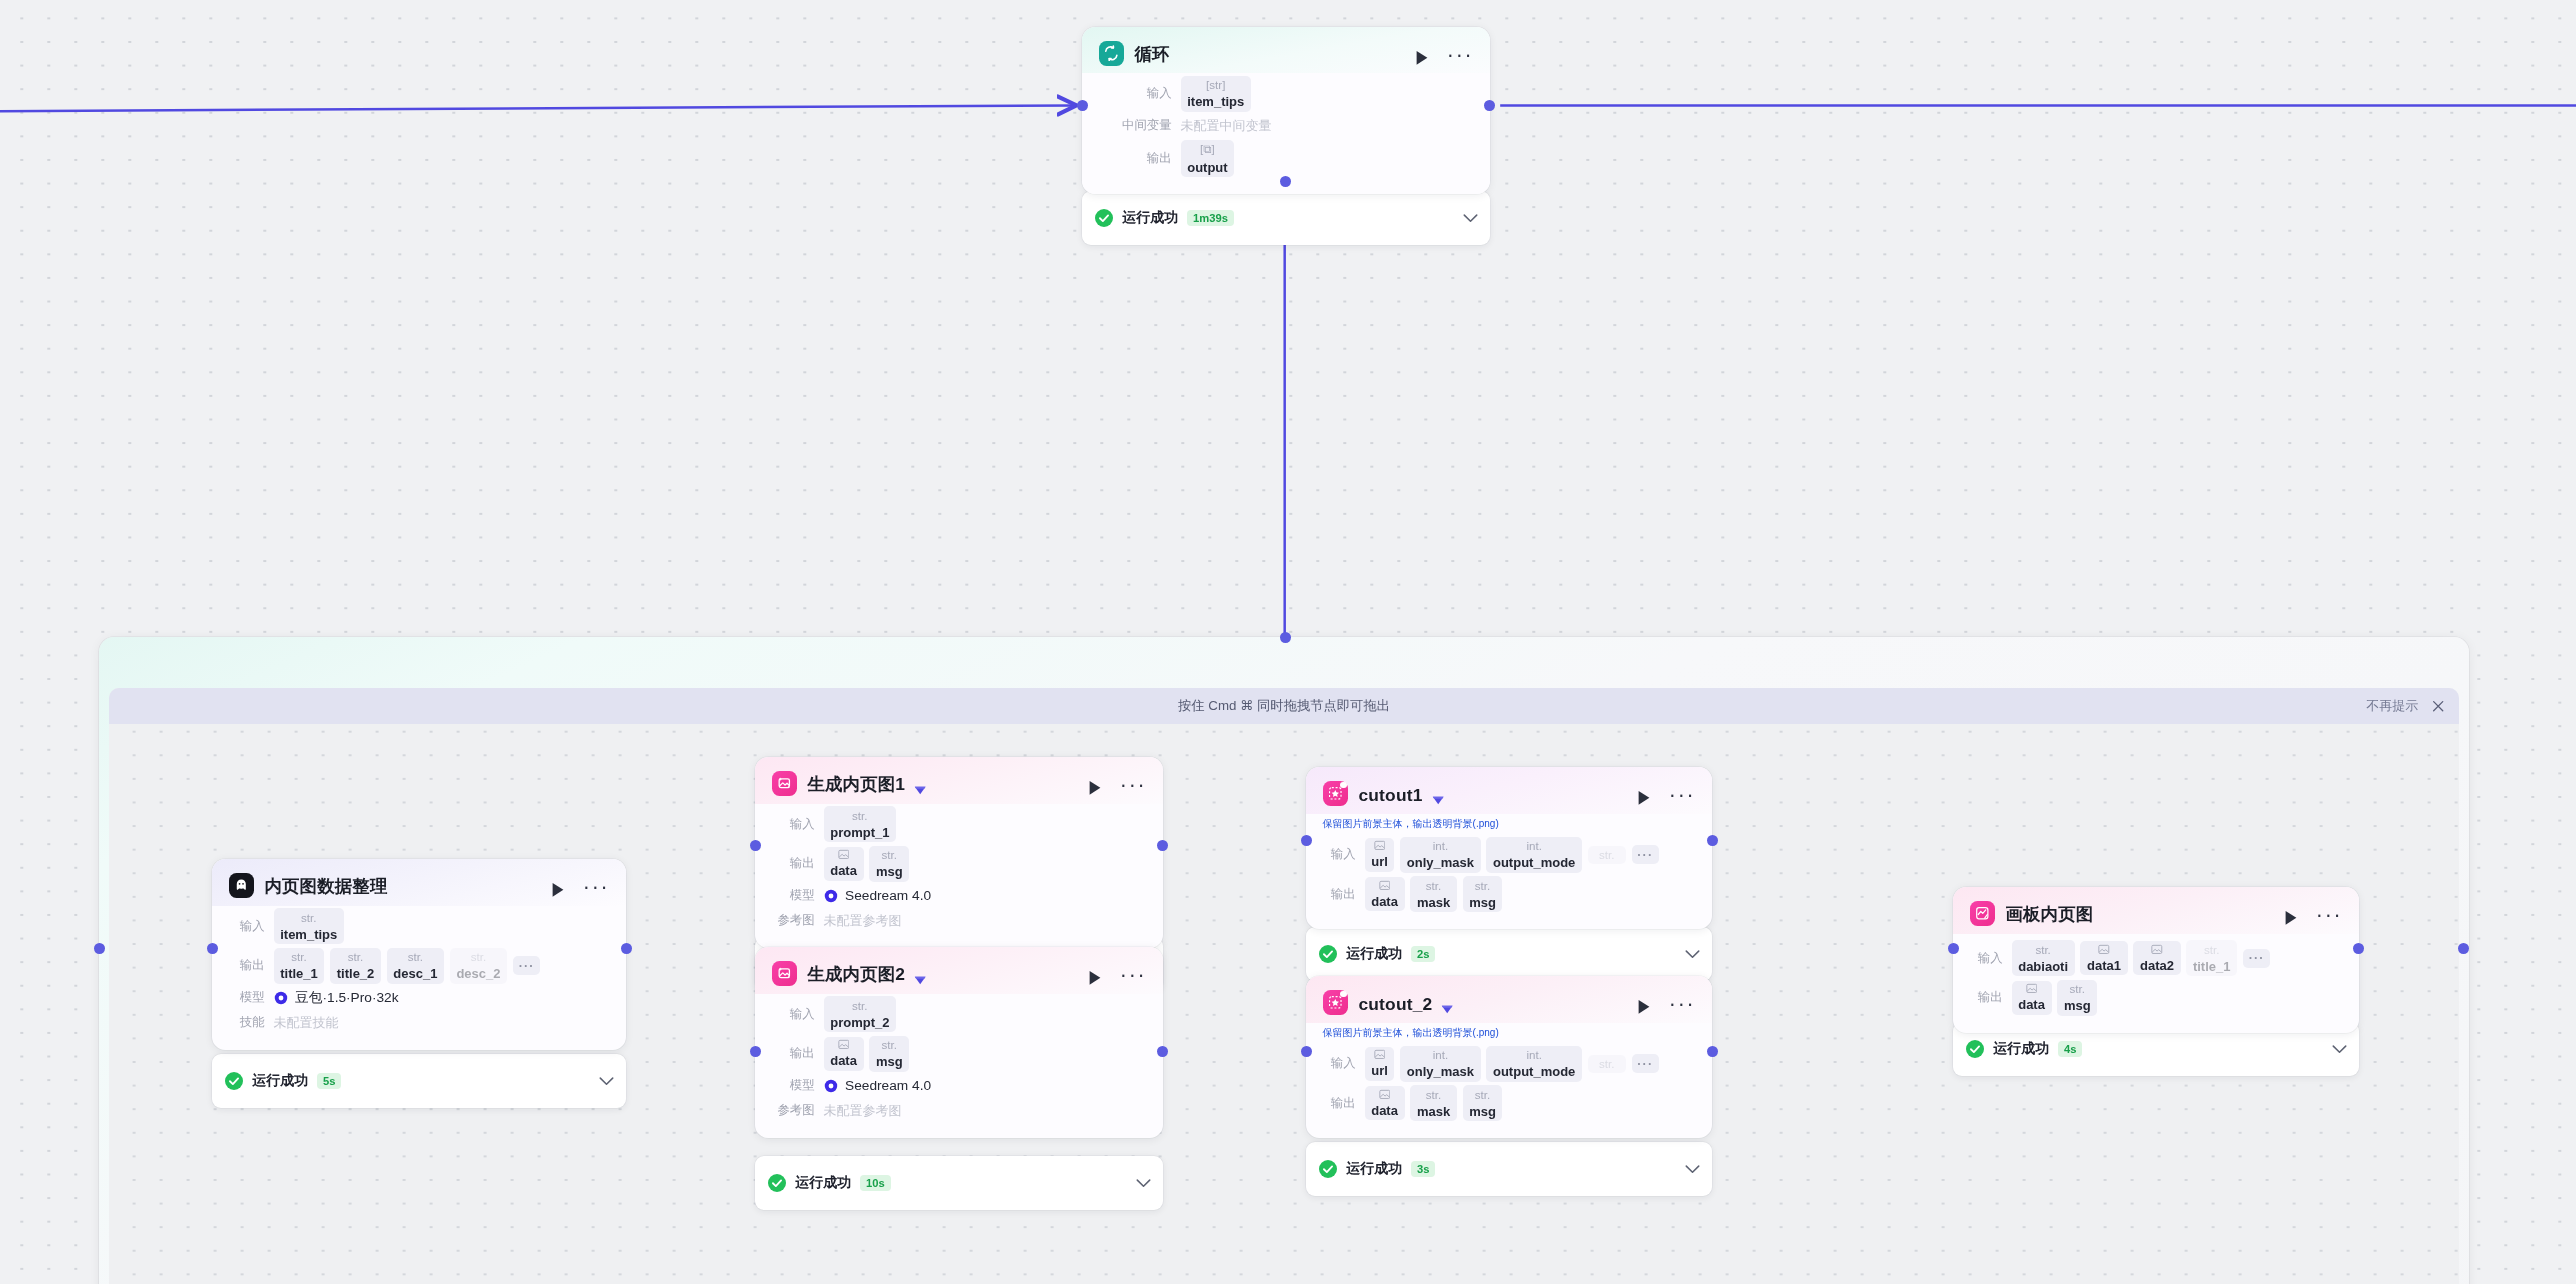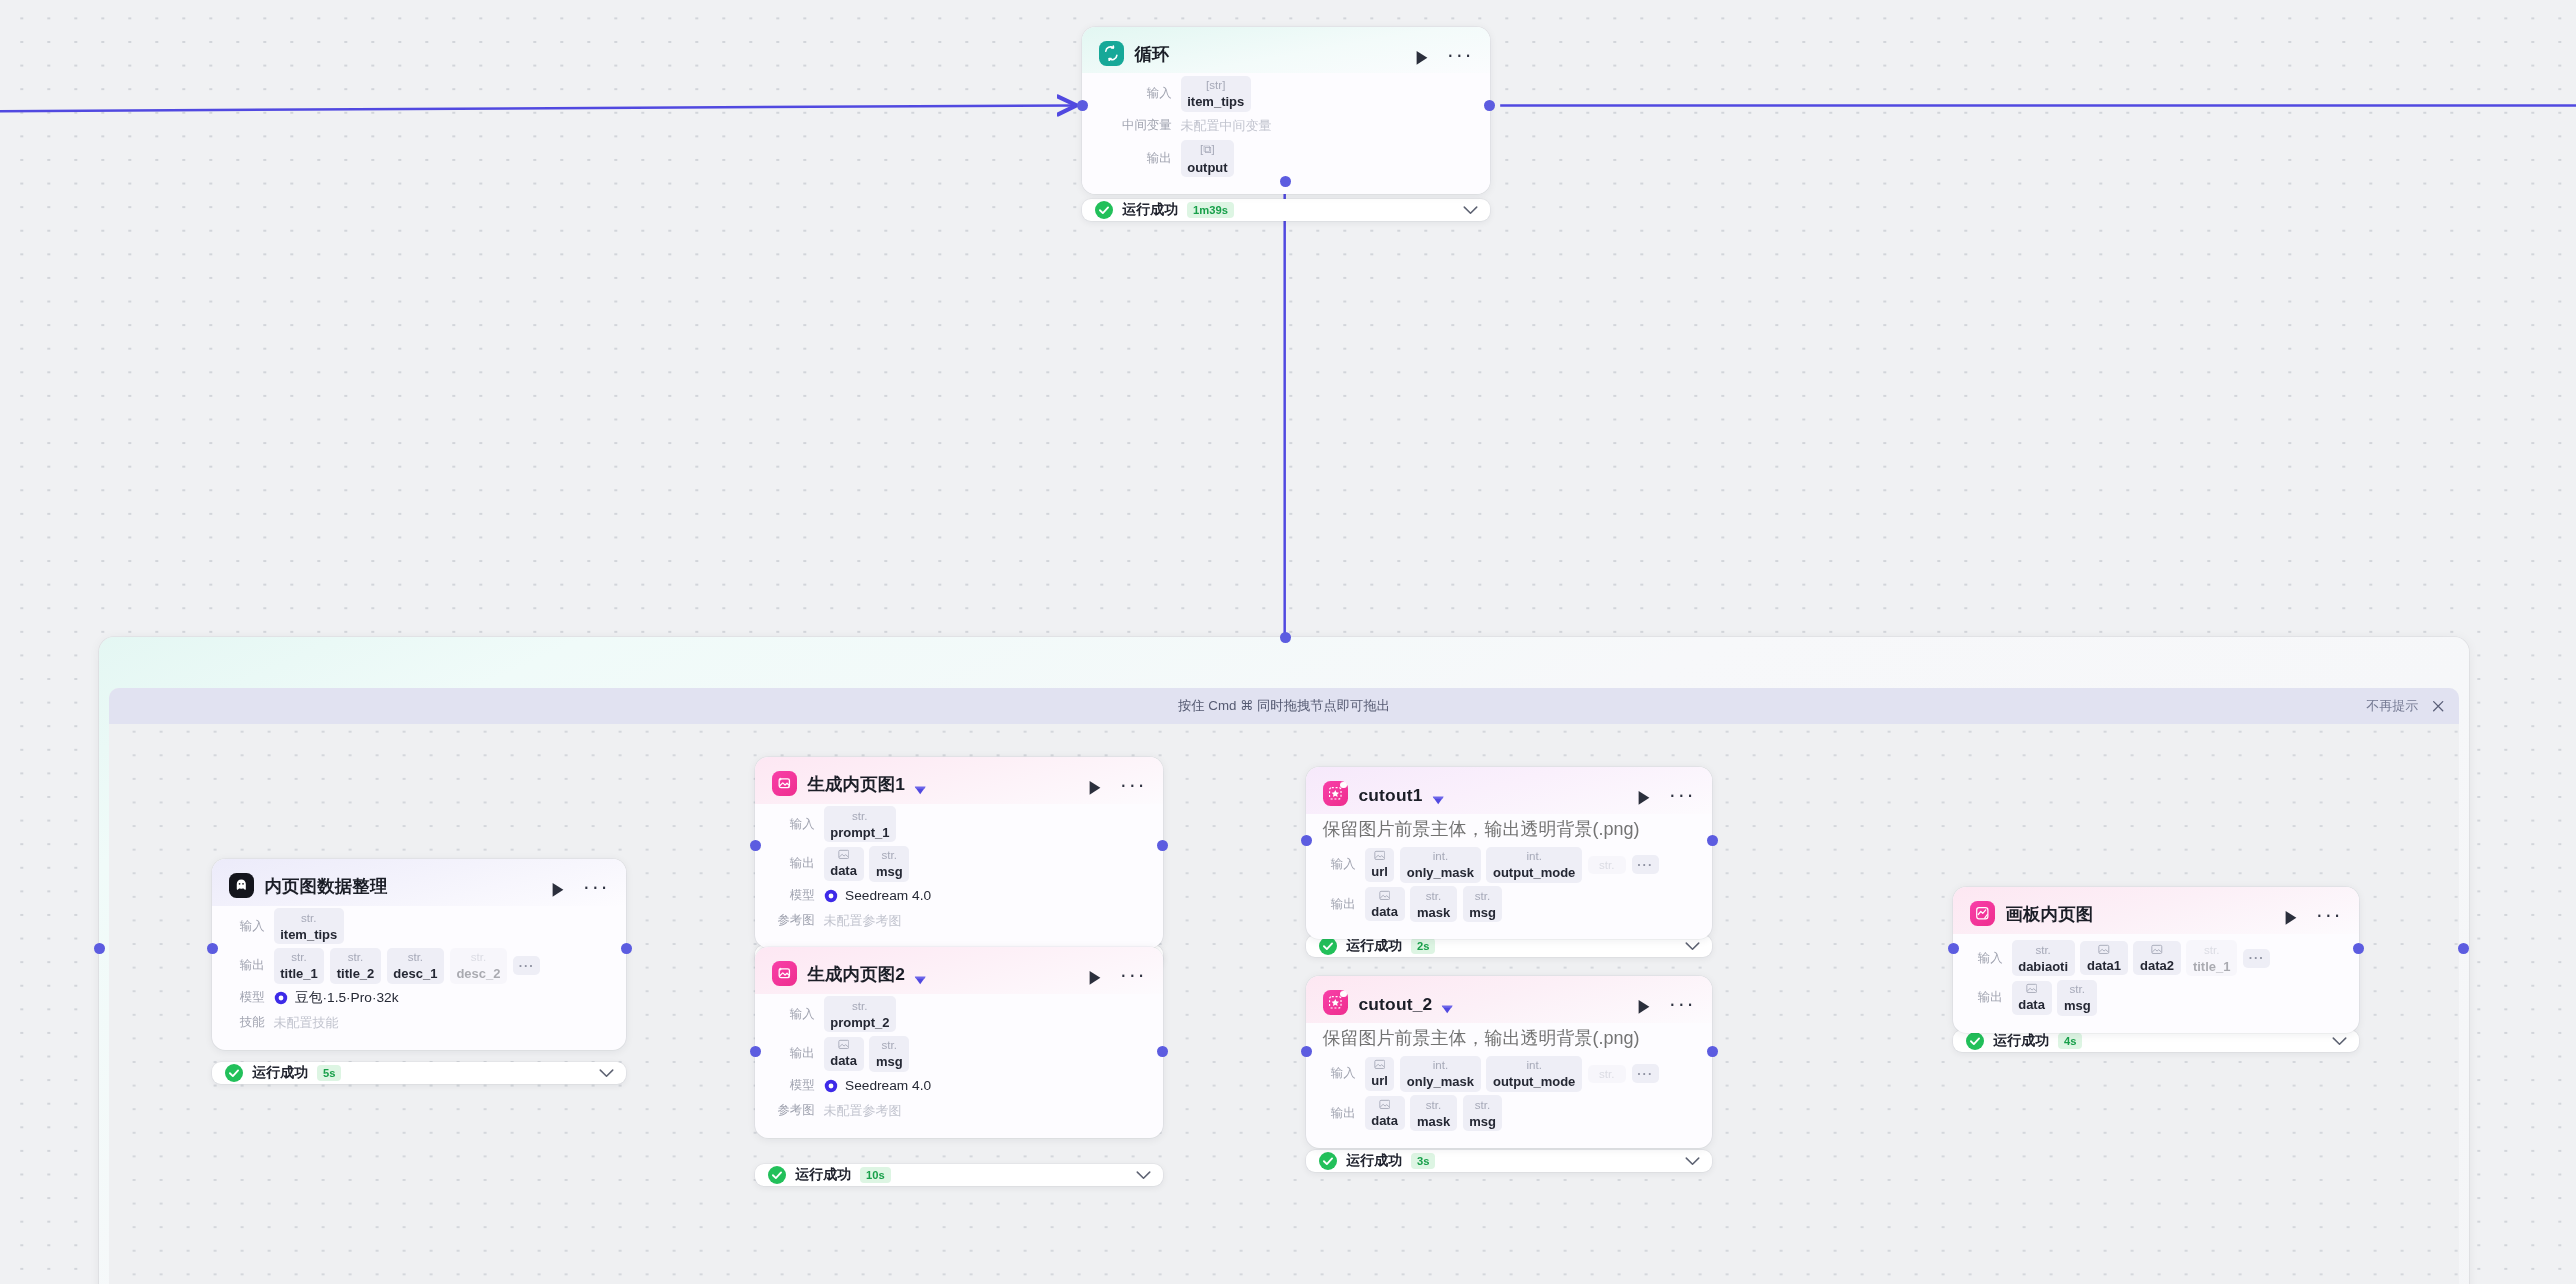--- a/index.html
+++ b/index.html
@@ -40,21 +40,21 @@
   .node-title {
     font-size: 17.4px; font-weight: 600; color: #1b1e27;
     letter-spacing: 0.2px; white-space: nowrap;
   }
   .gem { margin-left: 9px; flex: 0 0 auto; display:flex; align-items:center;}
   .head-spacer { flex: 1 1 auto; }
   .run-btn { margin-right: 18px; cursor: pointer; display:flex; align-items:center;}
   .more-btn { cursor: pointer; display:flex; align-items:center; letter-spacing:1.7px; color:#2e3240; font-size:21.5px; line-height:8.3px; padding-bottom:6.6px;}
 
   .node-body { padding: 2.5px 16.6px 13.3px 16.6px; }
-  .desc-line { font-size: 18px; color: #737373; padding: 0.8px 0 5.8px 0; white-space: nowrap; }
+  .desc-line { font-size: 10px; color: #1d4ed8; padding: 0.8px 0 5.8px 0; white-space: nowrap; }
 
   .row { display: flex; align-items: center; min-height: 21.5px; margin-bottom: 3.3px; }
   .row-label {
     font-size: 12.4px; color: #a0a3b0; white-space: nowrap;
     flex: 0 0 auto; text-align: right; margin-right: 9px;
   }
   .chip {
     display: inline-flex; align-items: center; gap: 3.3px;
     background: #eeeef6; border-radius: 5px;
     padding: 2.5px 6.6px; margin-right: 5.8px; white-space: nowrap;
@@ -65,25 +65,24 @@
   .chip .nm { color: #242733; font-weight: 600; font-size: 13px; }
   .chip.faded { opacity: .38; }
   .chip.ellipsis { padding: 2.5px 5.8px; color:#8e91a1; letter-spacing:1.2px; font-size:12.4px; font-weight:700; }
   .plain { font-size: 13px; color: #c2c4cf; white-space: nowrap; }
   .model-row { display:flex; align-items:center; }
   .model-name { font-size: 13.7px; color: #262935; margin-left: 7.5px; white-space:nowrap; }
 
   
   .status {
     position: absolute;
-    height: 22px; border-radius: 9px; background: #ffffff;
+    height: 54px; border-radius: 9px; background: #ffffff;
     box-shadow: 0 1.7px 7.5px rgba(20,22,40,.07), 0 0 0 0.8px rgba(20,22,45,.04);
     display: flex; align-items: center; padding: 0 12.4px 0 13.3px;
     z-index: 18;
-    margin-top: 8px;
   }
   .status .check { width: 18px; height: 18px; flex:0 0 auto; }
   .status .stxt { font-size: 14px; font-weight: 600; color: #20232e; margin-left: 9px; white-space: nowrap; }
   .status .dur {
     margin-left: 9px; background: #ddf5e3; color: #18a04a;
     border-radius: 4px; padding: 1.7px 5.8px; font-size: 11.2px; font-weight: 600;
   }
   .status .chev { margin-left: auto; cursor: pointer; display:flex; }
 
   

